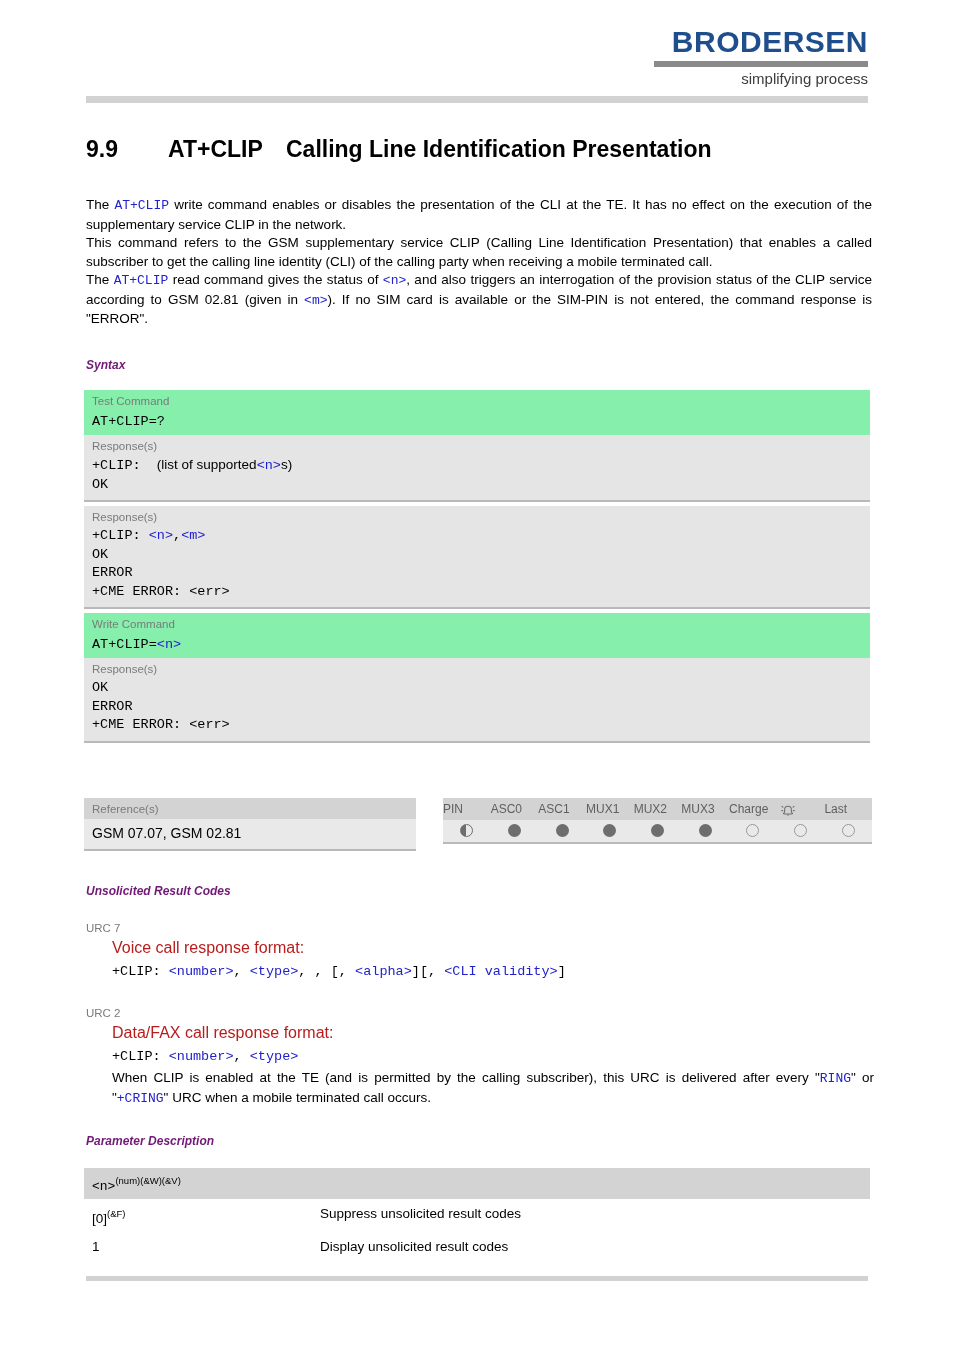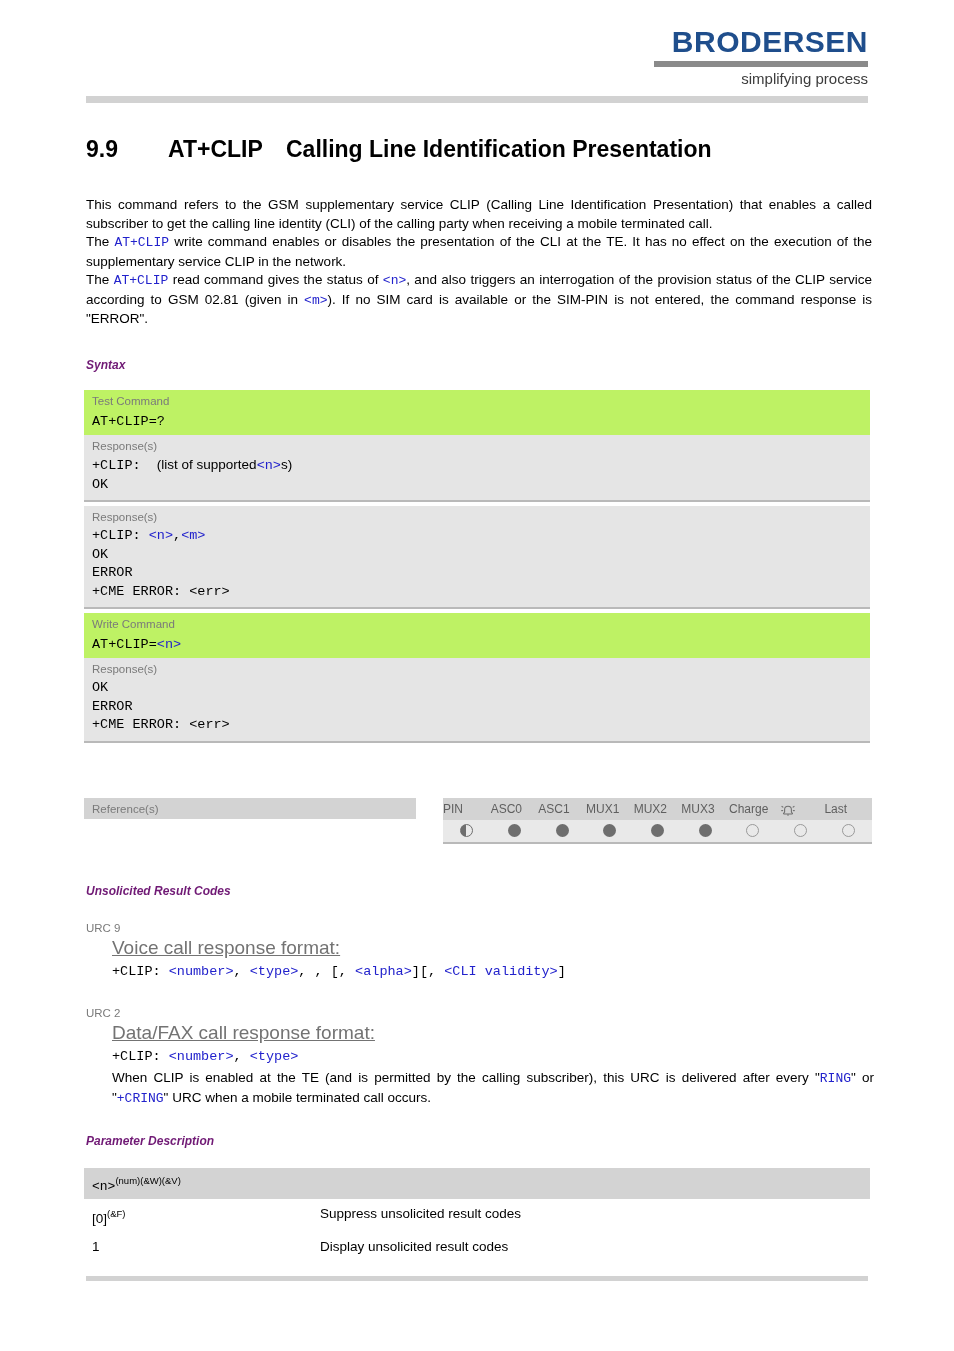--- a/index.html
+++ b/index.html
@@ -113,21 +113,21 @@
   #sec-param  { top: 1134px; }
 
   
   .syntax {
     position: absolute;
     left: 84px;
     top: 390px;
     width: 786px;
   }
   .blk-head {
-    background: #bef264;
+    background: #86efac;
     padding: 4px 8px 2px 8px;
   }
   .blk-head .lbl {
     font-size: 11.5px;
     color: #7a7a7a;
     line-height: 15px;
   }
   .blk-head .cmd {
     font-family: "Liberation Mono", monospace;
     font-size: 13.5px;
@@ -240,24 +240,23 @@
   #urc2 { top: 1005px; }
   .urc-label {
     font-size: 11.5px;
     color: #7a7a7a;
     line-height: 16px;
   }
   .urc-body {
     margin-left: 26px;
   }
   .urc-title {
-    font-size: 19px;
+    font-size: 16px;
     line-height: 23px;
-    color: #737373;
-    text-decoration: underline;
+    color: #b91c1c;
   }
   .urc-code {
     font-family: "Liberation Mono", monospace;
     font-size: 13.5px;
     line-height: 25px;
     color: #000;
   }
   .urc-note {
     font-size: 13.5px;
     line-height: 18.5px;
@@ -332,22 +331,22 @@
       <div class="logo-tag">simplifying process</div>
     </div>
   </div>
   <div class="header-rule"></div>
 
   <div class="chapter-title">
     <span class="chapter-num">9.9</span><span class="chapter-cmd">AT+CLIP</span><span>Calling Line Identification Presentation</span>
   </div>
 
   <div class="intro">
+    <p><span>The </span><code class="blue">AT+CLIP</code><span> write command enables or disables the presentation of the CLI at the TE. It has no effect on the execution of the supplementary service CLIP in the network.</span></p>
     <p><span>This command refers to the GSM supplementary service CLIP (Calling Line Identification Presentation) that enables a called subscriber to get the calling line identity (CLI) of the calling party when receiving a mobile terminated call.</span></p>
-    <p><span>The </span><code class="blue">AT+CLIP</code><span> write command enables or disables the presentation of the CLI at the TE. It has no effect on the execution of the supplementary service CLIP in the network.</span></p>
     <p><span>The </span><code class="blue">AT+CLIP</code><span> read command gives the status of </span><code class="blue">&lt;n&gt;</code><span>, and also triggers an interrogation of the provision status of the CLIP service according to GSM 02.81 (given in </span><code class="blue">&lt;m&gt;</code><span>). If no SIM card is available or the SIM-PIN is not entered, the command response is "ERROR".</span></p>
   </div>
 
   <div class="sec-head" id="sec-syntax">Syntax</div>
 
   <div class="syntax">
 
     <div class="blk-head">
       <div class="lbl">Test Command</div>
       <div class="cmd">AT+CLIP=?</div>
@@ -378,20 +377,21 @@
       <div class="lbl">Response(s)</div>
       <div class="line first">OK</div>
       <div class="line">ERROR</div>
       <div class="line">+CME ERROR: &lt;err&gt;</div>
     </div>
   </div>
 
   <div class="refrow">
     <div class="ref-box">
       <div class="ref-head">Reference(s)</div>
+      <div class="ref-val">GSM 07.07, GSM 02.81</div>
     </div>
     <div class="pin-box">
       <div class="pin-head">
         <div>PIN</div>
         <div>ASC0</div>
         <div>ASC1</div>
         <div>MUX1</div>
         <div>MUX2</div>
         <div>MUX3</div>
         <div>Charge</div>
@@ -435,21 +435,21 @@
         <div>
             <span class="dot empty"></span>
           </div>
       </div>
     </div>
   </div>
 
   <div class="sec-head" id="sec-urc">Unsolicited Result Codes</div>
 
   <div class="urc" id="urc1">
-    <div class="urc-label">URC 9</div>
+    <div class="urc-label">URC 7</div>
     <div class="urc-body">
       <div class="urc-title">Voice call response format:</div>
       <div class="urc-code"><span>+CLIP:</span>&nbsp;<span class="blue">&lt;number&gt;</span><span>,</span>&nbsp;<span class="blue">&lt;type&gt;</span><span>, , [,</span>&nbsp;<span class="blue">&lt;alpha&gt;</span><span>][,</span>&nbsp;<span class="blue">&lt;CLI validity&gt;</span><span>]</span></div>
     </div>
   </div>
 
   <div class="urc" id="urc2">
     <div class="urc-label">URC 2</div>
     <div class="urc-body">
       <div class="urc-title">Data/FAX call response format:</div>

